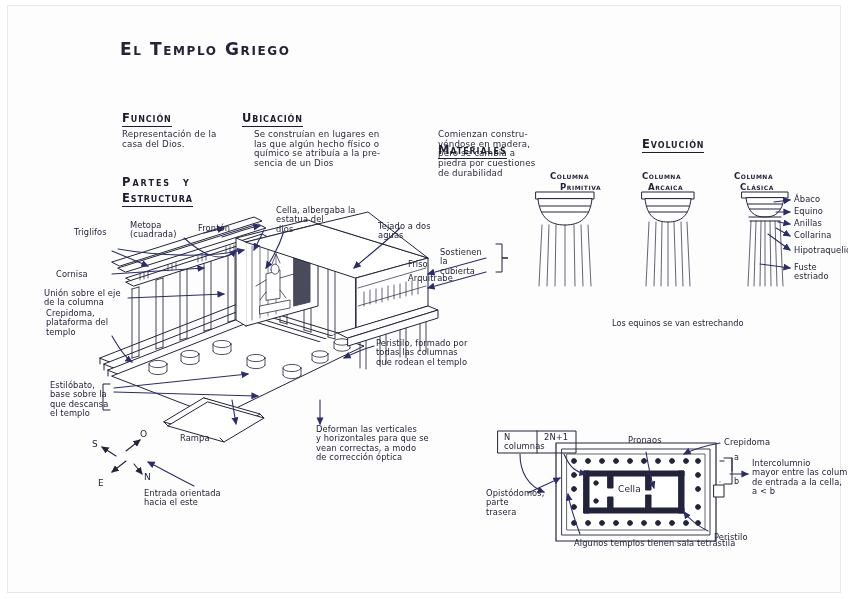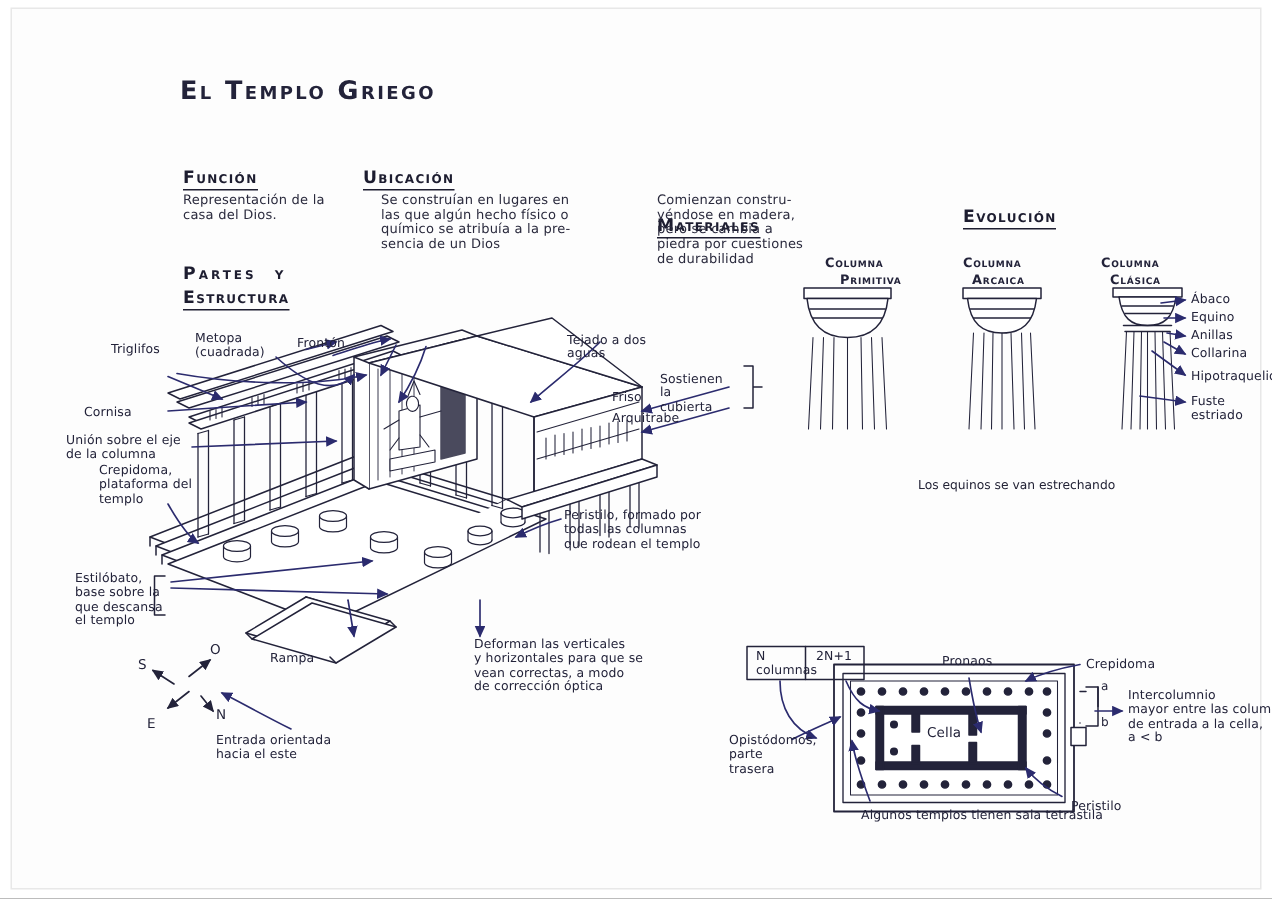--- a/index.html
+++ b/index.html
@@ -321,21 +321,21 @@
 
         <path d="M766,196 L782,194" marker-end="url(#ah)"></path>
         <path d="M768,206 L782,206" marker-end="url(#ah)"></path>
         <path d="M770,216 L782,218" marker-end="url(#ah)"></path>
         <path d="M768,222 L782,230" marker-end="url(#ah)"></path>
         <path d="M760,228 L782,244" marker-end="url(#ah)"></path>
         <path d="M752,258 L782,262" marker-end="url(#ah)"></path>
       </g>
     </svg>
 
-    <div class="hw title" style="left:112px;top:46px;">El Templo Griego</div>
+    <div class="hw title" style="left:112px;top:34px;">El Templo Griego</div>
 
     <div class="hw head u" style="left:114px;top:106px;">Función</div>
     <div class="hw body" style="left:114px;top:124px;">Representación de la
 casa del Dios.</div>
 
     <div class="hw head" style="left:114px;top:170px;letter-spacing:2px;">Partes  y</div>
     <div class="hw head u" style="left:114px;top:186px;">Estructura</div>
 
     <div class="hw head u" style="left:234px;top:106px;">Ubicación</div>
     <div class="hw body" style="left:234px;top:124px;margin-left:12px;">Se construían en lugares en
@@ -368,31 +368,34 @@
     <div class="hw lbl" style="left:786px;top:240px;">Hipotraquelio</div>
     <div class="hw lbl" style="left:786px;top:257px;">Fuste
 estriado</div>
 
     <div class="hw note" style="left:604px;top:313px;">Los equinos se van estrechando</div>
 
     <div class="hw lbl" style="left:66px;top:222px;">Triglifos</div>
     <div class="hw lbl" style="left:122px;top:215px;">Metopa
 (cuadrada)</div>
     <div class="hw lbl" style="left:190px;top:218px;">Frontón</div>
+    <div class="hw lbl" style="left:268px;top:200px;">Cella, albergaba la
+estatua del
+dios</div>
     <div class="hw lbl" style="left:370px;top:216px;">Tejado a dos
 aguas</div>
     <div class="hw lbl" style="left:400px;top:254px;">Friso</div>
     <div class="hw lbl" style="left:400px;top:268px;">Arquitrabe</div>
     <div class="hw lbl" style="left:432px;top:242px;">Sostienen
 la
 cubierta</div>
     <div class="hw lbl" style="left:48px;top:264px;text-align:right;">Cornisa</div>
     <div class="hw lbl" style="left:36px;top:283px;">Unión sobre el eje
 de la columna</div>
-    <div class="hw lbl" style="left:38px;top:303px;margin-left:20px;">Crepidoma,
+    <div class="hw lbl" style="left:38px;top:303px;">Crepidoma,
 plataforma del
 templo</div>
     <div class="hw lbl" style="left:42px;top:375px;">Estilóbato,
 base sobre la
 que descansa
 el templo</div>
     <div class="hw lbl" style="left:172px;top:428px;">Rampa</div>
     <div class="hw lbl" style="left:368px;top:333px;">Peristilo, formado por
 todas las columnas
 que rodean el templo</div>

